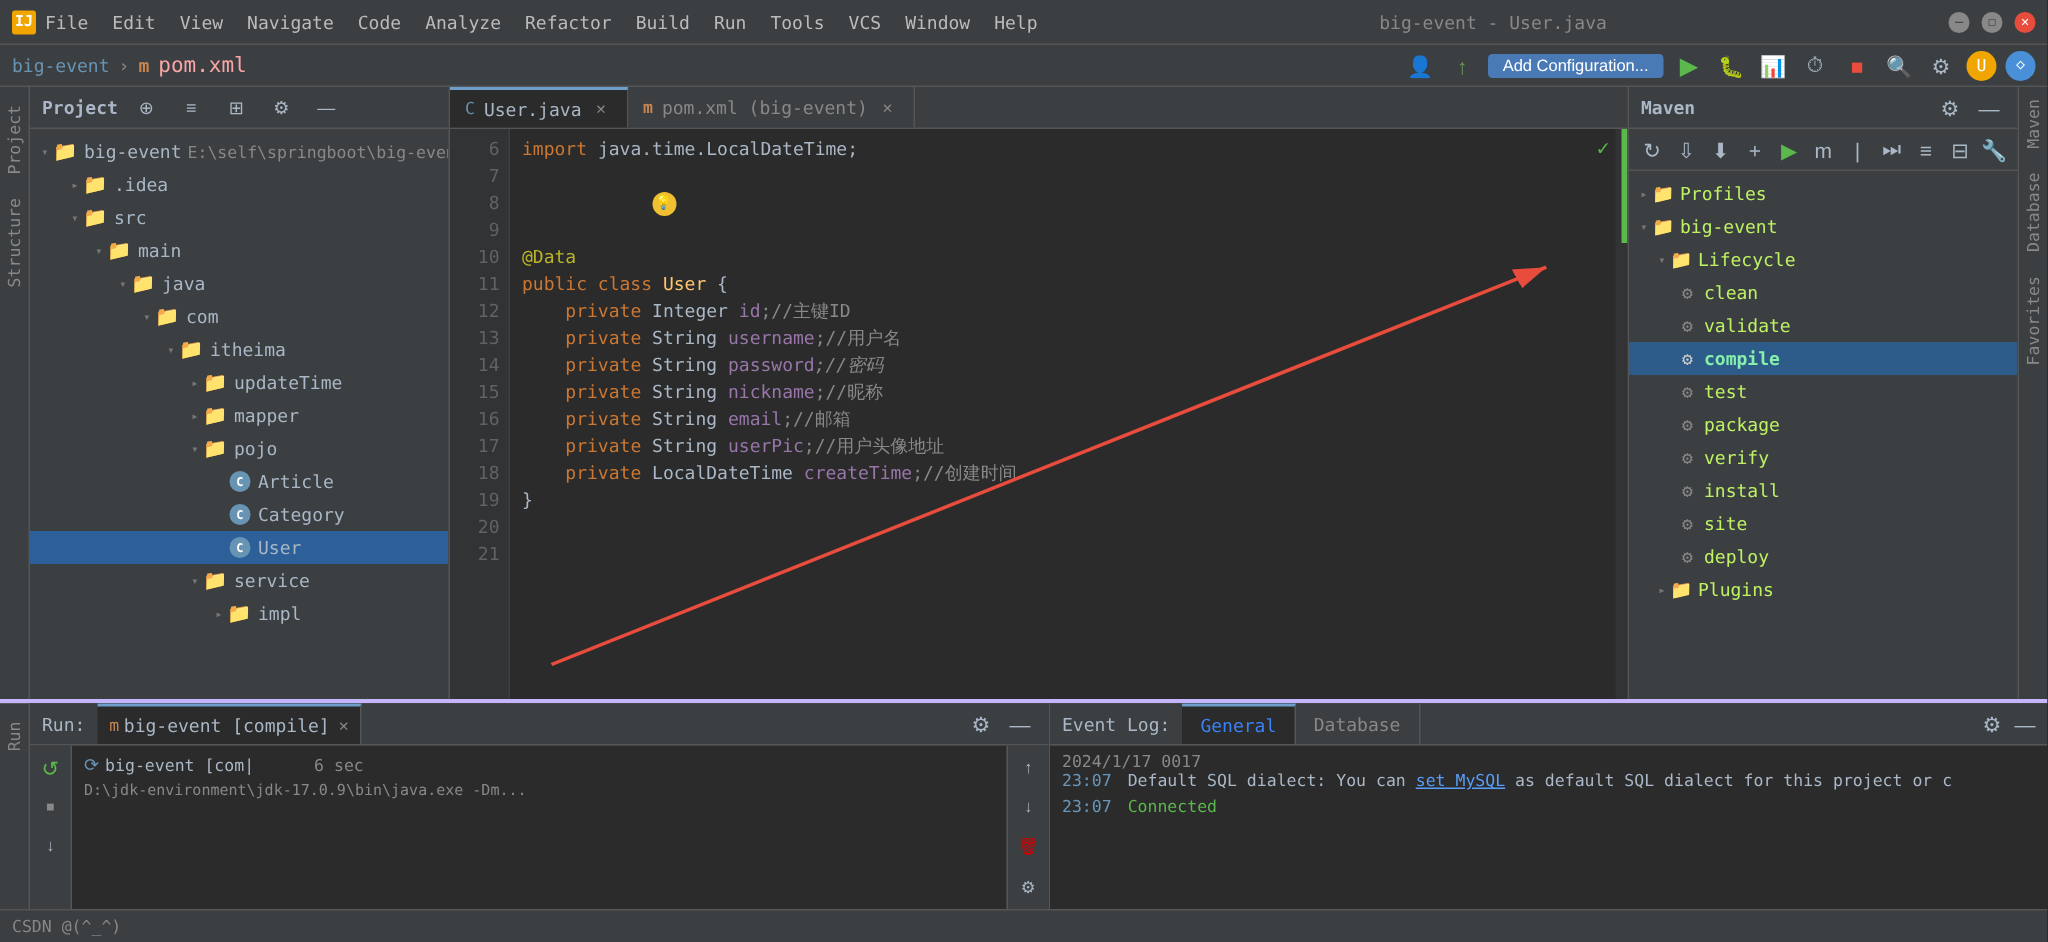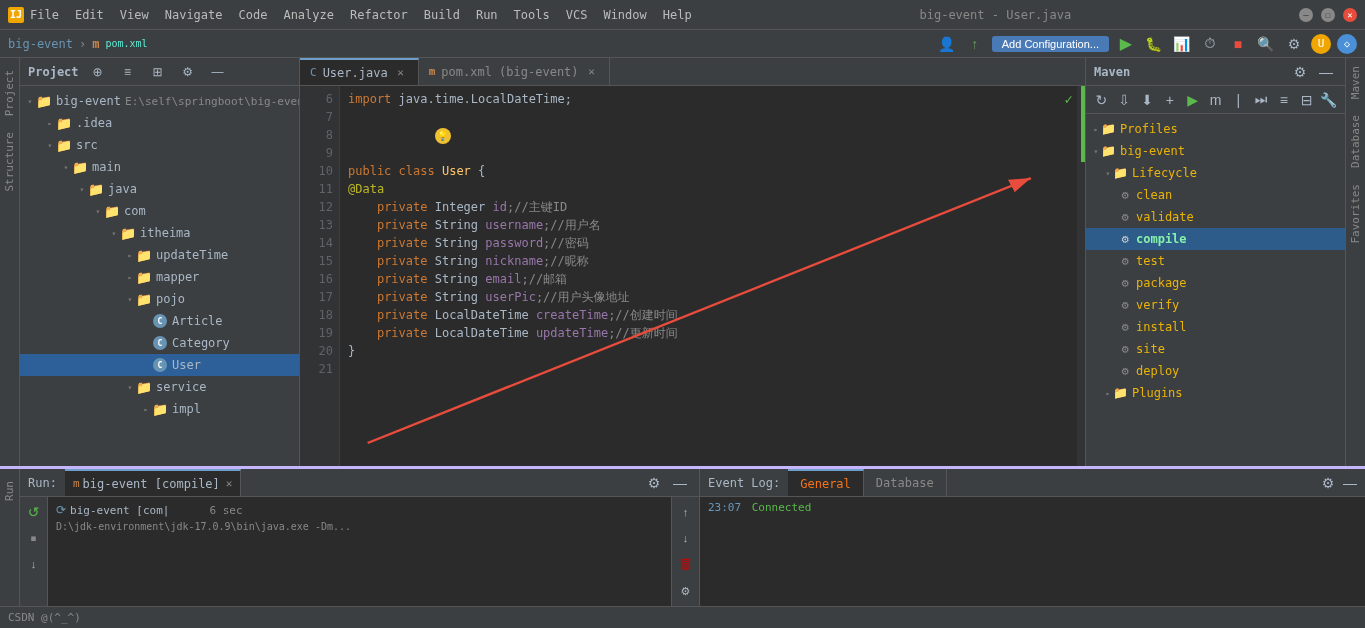--- a/index.html
+++ b/index.html
@@ -239,21 +239,21 @@
       cursor: pointer;
       white-space: nowrap;
     }
     .maven-item.highlighted { background: #2d5c8a; color: #fff; }
     .maven-gear {
       width: 14px; height: 14px;
       color: #888; font-size: 12px;
       margin-right: 4px;
       display: inline-flex; align-items: center; justify-content: center;
     }
-    .maven-text { font-size: 12px; color: #eab308; }
+    .maven-text { font-size: 12px; color: #bef264; }
     .maven-folder {
       width: 14px; height: 14px;
       color: #d4a843; margin-right: 4px;
       display: inline-flex; align-items: center; justify-content: center;
     }
 
     
     .bottom-panel {
       height: 140px;
       display: flex;
@@ -333,21 +333,21 @@
       display: flex;
       align-items: center;
       padding: 0 12px;
       cursor: pointer;
       font-size: 12px;
       color: #888;
       border-right: 1px solid #555;
     }
     .event-log-tab.active {
       background: #2b2b2b;
-      color: #f97316;
+      color: #3b82f6;
       border-top: 2px solid #6e9fcb;
     }
     .event-log-content {
       flex: 1;
       padding: 4px 8px;
       overflow: auto;
       font-size: 11px;
     }
     .log-entry { margin-bottom: 4px; }
     .log-date { color: #888; }
@@ -458,21 +458,21 @@
     <div class="win-btn win-maximize">☐</div>
     <div class="win-btn win-close">✕</div>
   </div>
 </div>
 
 <div style="height:28px; background:#3c3f41; display:flex; align-items:center; padding:0 8px; gap:6px; border-bottom:1px solid #555;">
 
   <span style="color:#6894b4; font-size:12px;">big-event</span>
   <span style="color:#888;">›</span>
   <span style="color:#c9854e; font-size:12px; font-weight:bold;">m</span>
-  <span style="color:#5eead4; font-size:10px;">pom.xml</span>
+  <span style="color:#fca5a5; font-size:14px;">pom.xml</span>
 
   <div style="margin-left:auto; display:flex; align-items:center; gap:6px;">
     <button class="toolbar-btn" style="font-size:14px;">👤</button>
     <button class="toolbar-btn" style="color:#6a9e5a; font-size:14px;">↑</button>
     <button style="background:#4a7ab5; color:#fff; border:none; border-radius:3px; padding:2px 10px; font-size:11px; cursor:pointer;">Add Configuration...</button>
     <button class="toolbar-btn" style="color:#5bb84c; font-size:16px;">▶</button>
     <button class="toolbar-btn">🐛</button>
     <button class="toolbar-btn">📊</button>
     <button class="toolbar-btn">⏱</button>
     <button class="toolbar-btn" style="color:#e74c3c; font-size:14px;">■</button>
@@ -651,30 +651,29 @@
           <div>20</div>
           <div>21</div>
         </div>
 
         <div class="code-content">
           <div class="code-line"></div>
           <div class="code-line"><span class="kw">import</span> <span style="color:#a9b7c6;">java.time.LocalDateTime;</span></div>
           <div class="code-line">
             <span style="display:inline-block; width:16px; height:16px; background:#f0c030; border-radius:50%; vertical-align:middle; font-size:9px; color:#333; text-align:center; line-height:16px; margin-right:2px;">💡</span>
           </div>
+          <div class="code-line"><span class="annotation">@Data</span></div>
           <div class="code-line"><span class="kw">public class</span> <span class="classname">User</span> <span style="color:#a9b7c6;">{</span></div>
-          <div class="code-line"><span class="annotation">@Data</span></div>
           <div class="code-line">    <span class="kw">private</span> <span class="type">Integer</span> <span style="color:#9876aa;">id</span><span style="color:#888;">;//主键ID</span></div>
           <div class="code-line">    <span class="kw">private</span> <span class="type">String</span> <span style="color:#9876aa;">username</span><span style="color:#888;">;//用户名</span></div>
-          <div class="code-line">    <span class="kw">private</span> <span class="type">String</span> <span style="color:#9876aa;">password</span><span style="color:#888;">;//密码</span></div>
+          <div class="code-line">    <span class="kw">private</span> <span class="type">String</span> <span style="color:#9876aa;">password</span><span style="color:#888;font-style:italic;">;//密码</span></div>
           <div class="code-line">    <span class="kw">private</span> <span class="type">String</span> <span style="color:#9876aa;">nickname</span><span style="color:#888;">;//昵称</span></div>
           <div class="code-line">    <span class="kw">private</span> <span class="type">String</span> <span style="color:#9876aa;">email</span><span style="color:#888;">;//邮箱</span></div>
           <div class="code-line">    <span class="kw">private</span> <span class="type">String</span> <span style="color:#9876aa;">userPic</span><span style="color:#888;">;//用户头像地址</span></div>
           <div class="code-line">    <span class="kw">private</span> <span class="type">LocalDateTime</span> <span style="color:#9876aa;">createTime</span><span style="color:#888;">;//创建时间</span></div>
-          <div class="code-line">    <span class="kw">private</span> <span class="type">LocalDateTime</span> <span style="color:#9876aa;">updateTime</span><span style="color:#888;">;//更新时间</span></div>
           <div class="code-line"><span style="color:#a9b7c6;">}</span></div>
           <div class="code-line"></div>
           <div class="code-line"></div>
           <span class="green-check">✓</span>
         </div>
 
         <div style="width:8px; background:#313335; position:relative;">
           <div style="position:absolute; right:0; top:0; width:4px; height:20%; background:#5bb84c;"></div>
         </div>
       </div>
@@ -845,20 +844,29 @@
       <div class="event-log-tab">
         <span>Database</span>
       </div>
       <div class="log-right-btns">
         <button class="toolbar-btn">⚙</button>
         <button class="toolbar-btn">—</button>
       </div>
     </div>
     <div class="event-log-content">
       <div class="log-entry">
+        <span class="log-date">2024/1/17</span>
+        <span class="log-date">0017</span>
+        <br>
+        <span class="log-time">23:07</span>
+        <span class="log-text">Default SQL dialect: You can </span>
+        <span class="log-link">set MySQL</span>
+        <span class="log-text"> as default SQL dialect for this project or c</span>
+      </div>
+      <div class="log-entry">
         <span class="log-time">23:07</span>
         <span class="log-connected">Connected</span>
       </div>
     </div>
   </div>
 </div>
 
 <div class="status-bar">
   <span class="status-item">CSDN @(^_^)</span>
 </div>

